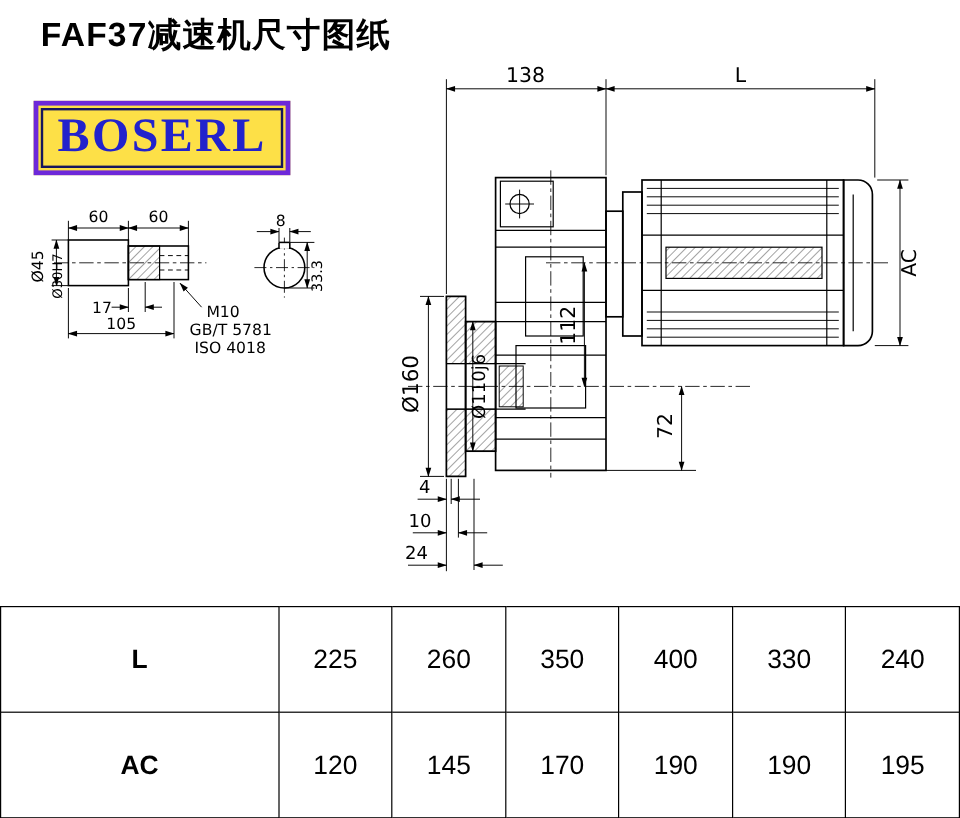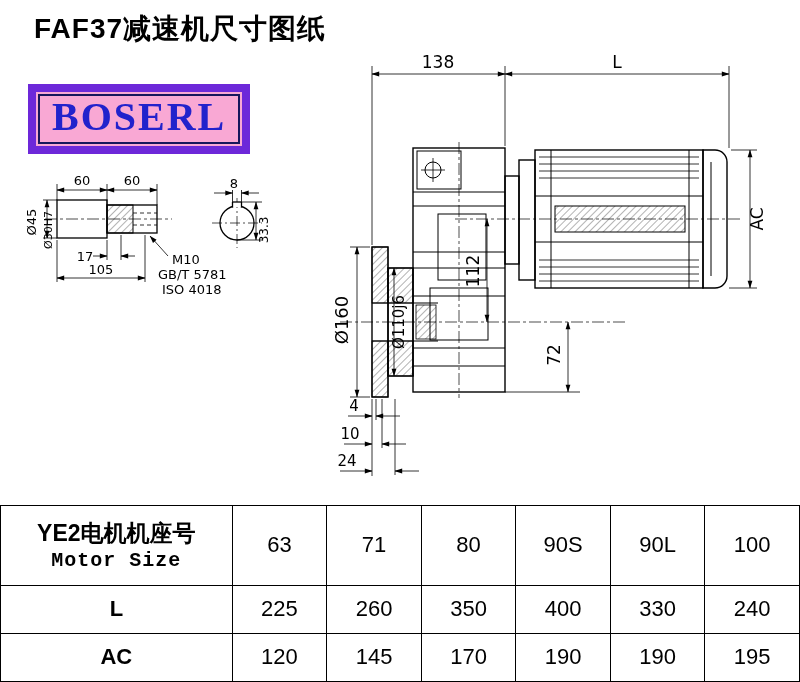--- a/index.html
+++ b/index.html
@@ -1,21 +1,21 @@
 <!DOCTYPE html>
 <html><head>
 <meta charset="utf-8">
 <style>
   * { box-sizing: border-box; }
   html,body { margin:0; padding:0; background:#fff; }
   .page { position:relative; width:800px; height:682px; background:#fff;
           font-family:"Liberation Sans","DejaVu Sans",sans-serif; overflow:hidden;padding-left:32px; }
   .title { position:absolute; left:34px; top:10px; font-size:28px; font-weight:bold;
            color:#000; letter-spacing:1px; }
-  .logo { position:absolute; left:28px; top:84px; border:8px solid #6d28d9; padding:2px; background:#f9a8d4; }
+  .logo { position:absolute; left:28px; top:84px; border:4px solid #6d28d9; padding:2px; background:#fde047; }
   .logo-inner { border:2px solid #16165c; padding:0 12px 4px;
                 font-family:"Liberation Serif","DejaVu Serif",serif; font-weight:bold;
                 font-size:40px; line-height:1.05; color:#2222cc; letter-spacing:2px; }
   svg.drawing { position:absolute; left:0; top:0; }
   .table-wrap { position:absolute; left:0; top:505px; width:800px; height:177px; }
   table.dims { width:100%; height:100%; border-collapse:collapse; table-layout:fixed; }
   table.dims td { border:1.5px solid #000; text-align:center; vertical-align:middle;
                   padding:0; font-size:22px; color:#000; }
   tr.hdr { height:63px; }
   tr.datarow { height:38px; }
@@ -217,32 +217,20 @@
     </g>
   </svg>
 
   <div class="table-wrap">
     <table class="dims">
       <colgroup>
           <col style="width:29%">
           <col span="6">
         </colgroup>
       <tbody>
-          <tr class="hdr">
-        <td>
-          <div class="cn">YE2电机机座号</div>
-          <div class="en">Motor Size</div>
-        </td>
-        <td>63</td>
-        <td>71</td>
-        <td>80</td>
-        <td>90S</td>
-        <td>90L</td>
-        <td>100</td>
-      </tr>
       <tr class="datarow">
         <td class="rl">L</td>
         <td>225</td>
         <td>260</td>
         <td>350</td>
         <td>400</td>
         <td>330</td>
         <td>240</td>
       </tr>
       <tr class="datarow">

